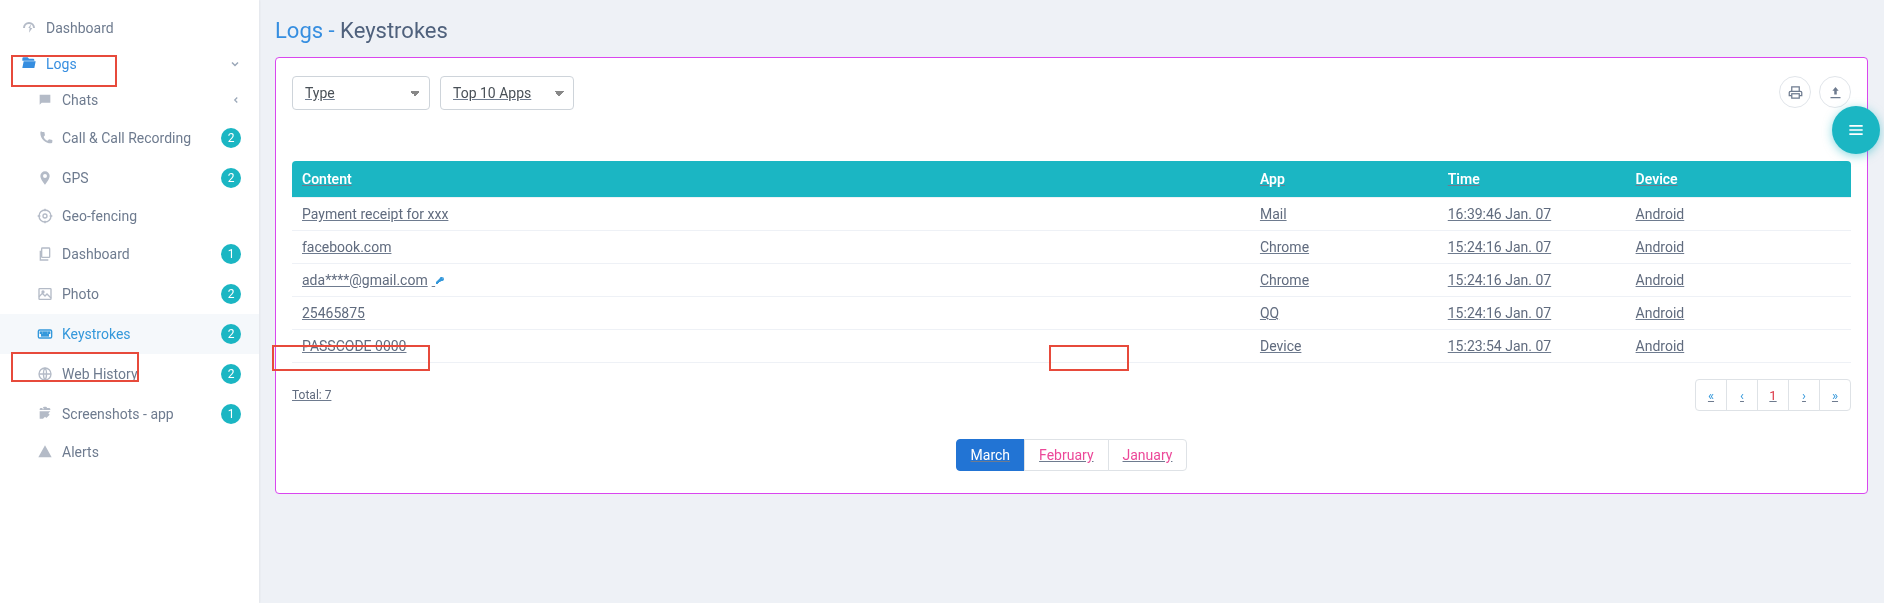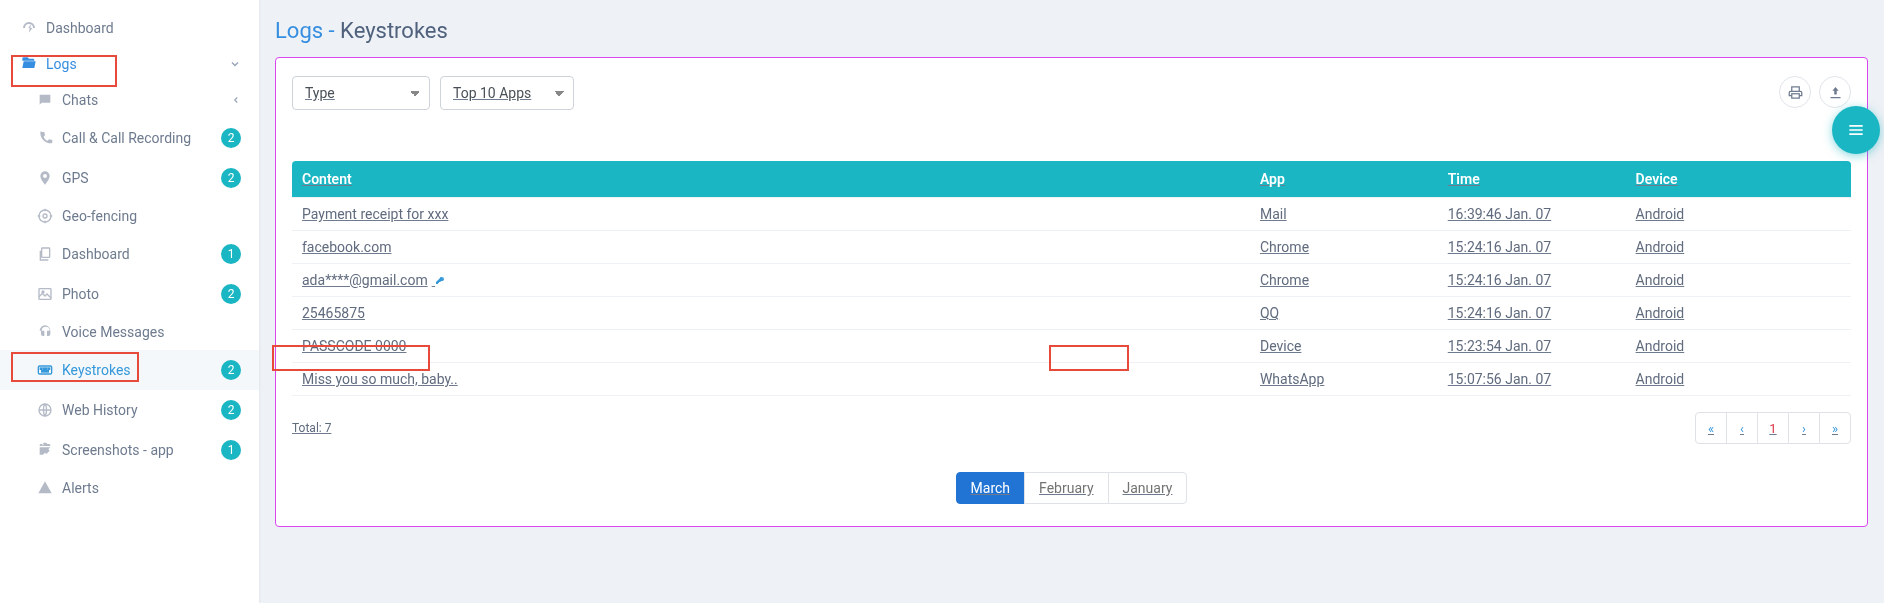--- a/index.html
+++ b/index.html
@@ -42,21 +42,21 @@
   .key-icon{color:#3498db;margin-left:4px;}
   .bottom{display:flex;align-items:center;margin-top:16px;}
   .total{font-size:12px;color:#606b7e;}
   .pager{margin-left:auto;display:flex;}
   .pbtn{border:1px solid #dee2e6;background:#fff;min-width:32px;height:32px;display:flex;align-items:center;justify-content:center;color:#3498db;cursor:pointer;font-size:13px;}
   .pbtn + .pbtn{margin-left:-1px;}
   .pbtn.active{color:#dc3545;}
   .pbtn:first-child{border-radius:4px 0 0 4px;}
   .pbtn:last-child{border-radius:0 4px 4px 0;}
   .months{display:flex;justify-content:center;margin-top:28px;}
-  .mbtn{border:1px solid #dee2e6;background:#fff;padding:7px 14px;cursor:pointer;font-size:14px;color:#737373;}
+  .mbtn{border:1px solid #dee2e6;background:#fff;padding:7px 14px;cursor:pointer;font-size:14px;color:#ec4899;}
   .mbtn + .mbtn{margin-left:-1px;}
   .mbtn.active{background:#2274d4;color:#fff;border-color:#2274d4;}
   .mbtn:first-child{border-radius:4px 0 0 4px;}
   .mbtn:last-child{border-radius:0 4px 4px 0;}
   
   .fab{position:absolute;right:4px;top:106px;width:48px;height:48px;border-radius:50%;background:#1bb6c3;color:#fff;display:flex;align-items:center;justify-content:center;box-shadow:0 2px 10px rgba(27,182,195,.5);cursor:pointer;}
   .fab svg{width:20px;height:20px;}
   svg{display:block;}
 </style>
 </head>
@@ -143,28 +143,20 @@
         <div class="side-item child">
           <span class="icon">
             <svg width="16" height="16" viewBox="0 0 24 24" fill="none" stroke="currentColor" stroke-width="2">
               <rect x="3" y="4" width="18" height="16" rx="1"></rect>
               <path d="M3 16l5-5 4 4 3-3 6 6"></path>
               <circle cx="9" cy="9" r="1.5" fill="currentColor"></circle>
             </svg>
           </span>
           <span class="label">Photo</span>
           <span class="badge">2</span>
-        </div>
-        <div class="side-item child">
-          <span class="icon">
-            <svg width="16" height="16" viewBox="0 0 24 24" fill="currentColor">
-              <path d="M4 10a8 8 0 0116 0v5a3 3 0 01-3 3h-2v-8h4a6 6 0 10-12 0h4v8H9a3 3 0 01-3-3v-5z"></path>
-            </svg>
-          </span>
-          <span class="label">Voice Messages</span>
         </div>
         <div class="side-item child active-sub">
           <span class="icon">
             <svg width="16" height="16" viewBox="0 0 24 24" fill="none" stroke="currentColor" stroke-width="2">
               <rect x="2" y="6" width="20" height="12" rx="2"></rect>
               <rect x="5" y="9" width="2" height="2" fill="currentColor"></rect>
               <rect x="9" y="9" width="2" height="2" fill="currentColor"></rect>
               <rect x="13" y="9" width="2" height="2" fill="currentColor"></rect>
               <rect x="17" y="9" width="2" height="2" fill="currentColor"></rect>
               <rect x="7" y="13" width="10" height="2" fill="currentColor"></rect>
@@ -271,26 +263,20 @@
               <td>QQ</td>
               <td>15:24:16 Jan. 07</td>
               <td>Android</td>
             </tr>
             <tr>
               <td>PASSCODE 0000</td>
               <td>Device</td>
               <td>15:23:54 Jan. 07</td>
               <td>Android</td>
             </tr>
-            <tr>
-              <td>Miss you so much, baby..</td>
-              <td>WhatsApp</td>
-              <td>15:07:56 Jan. 07</td>
-              <td>Android</td>
-            </tr>
           </tbody>
       </table>
 
       <div class="bottom">
         <div class="total">Total: 7</div>
         <div class="pager">
           <button class="pbtn">«</button>
           <button class="pbtn">‹</button>
           <button class="pbtn active">1</button>
           <button class="pbtn">›</button>

